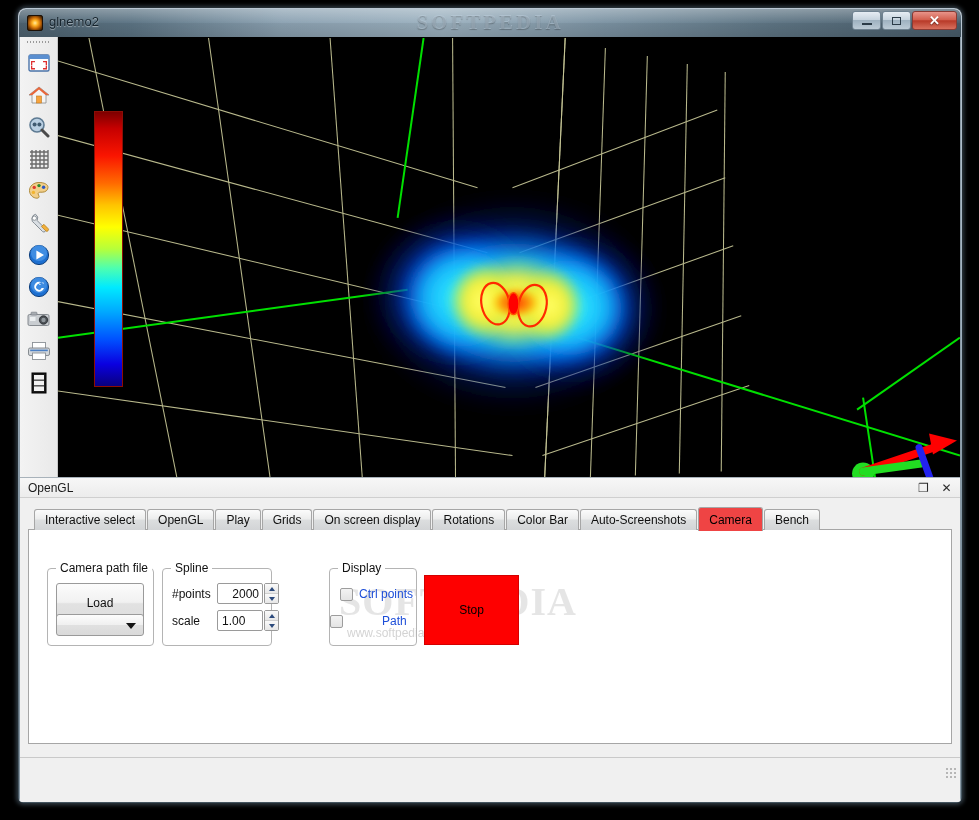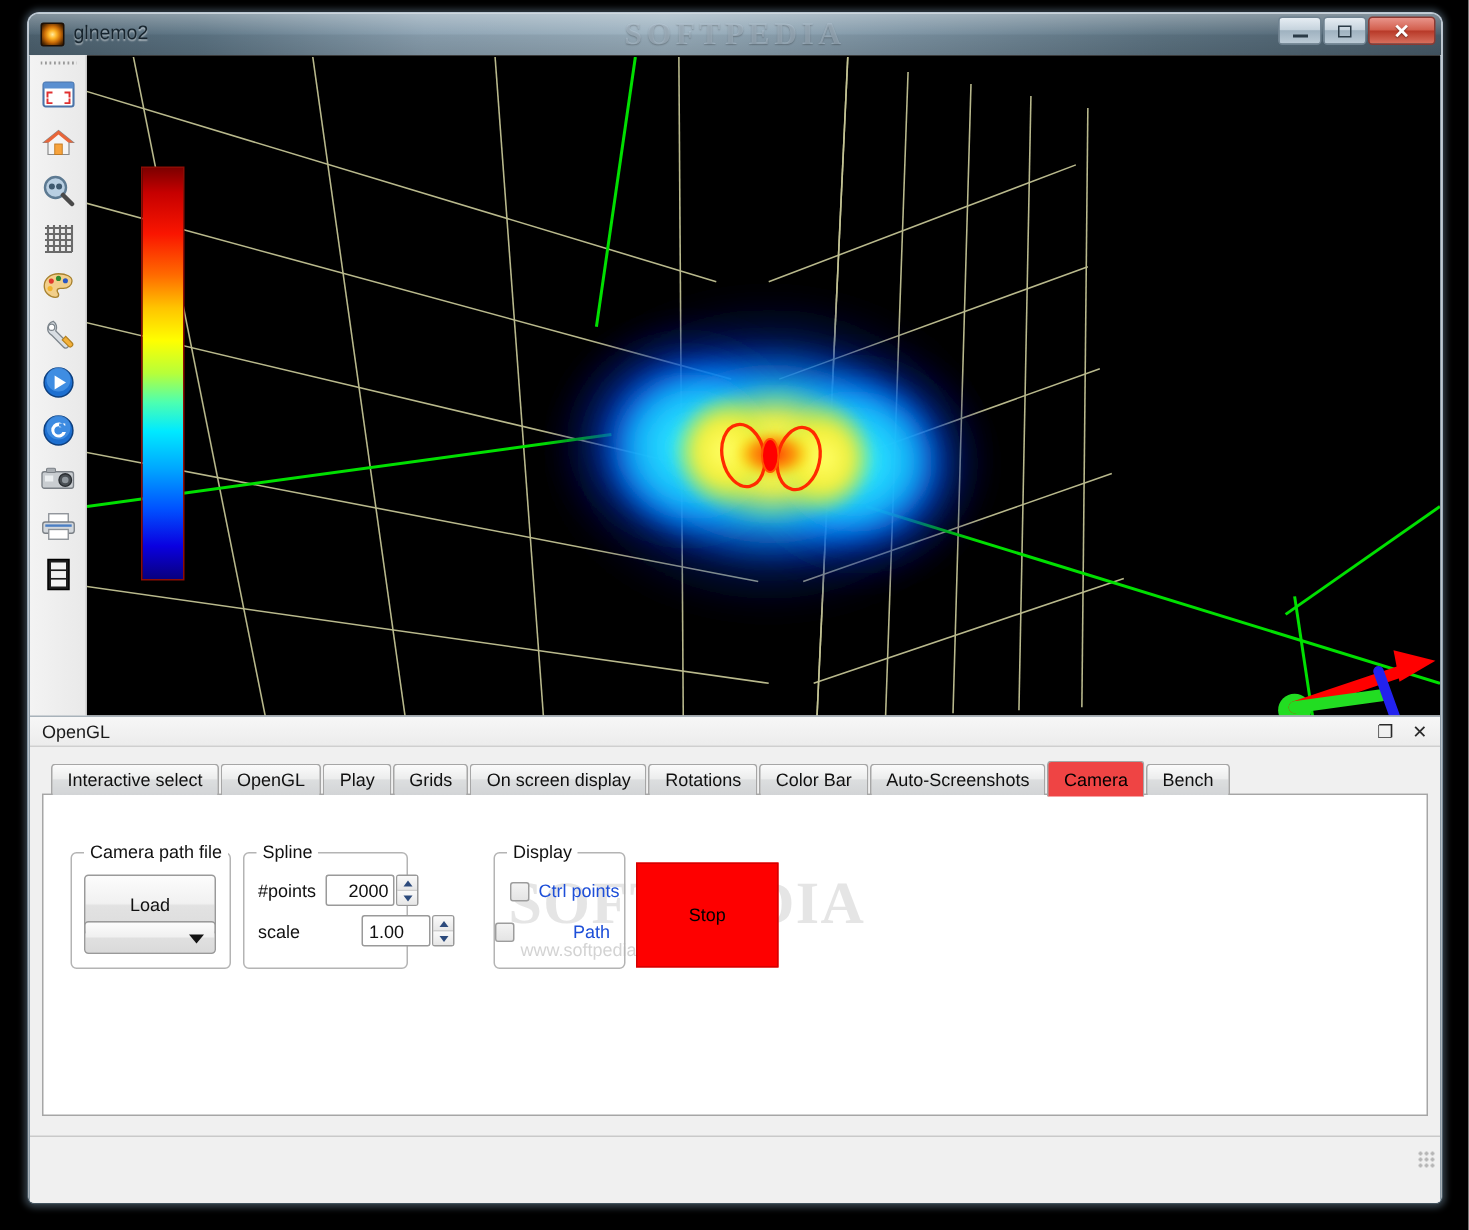--- a/index.html
+++ b/index.html
@@ -708,21 +708,21 @@
                       </div>
                     <div class="spin-dn">
                         <i></i>
                       </div>
                   </div>
                 </div>
               </div>
 
               <div class="field-row" style="left:9px; top:41px;">
                 <span class="field-label" style="width:45px;">scale</span>
-                <div class="spinbox" style="width:46px;margin-left:24px;">
+                <div class="spinbox" style="width:46px;">
                   <span class="spin-value" style="text-align:left; padding-left:4px;">1.00</span>
                 </div>
                 <div class="spinbox" style="width:15px; margin-left:1px;">
                   <div class="spin-btns" style="border-left:none;">
                     <div class="spin-up">
                         <i></i>
                       </div>
                     <div class="spin-dn">
                         <i></i>
                       </div>

